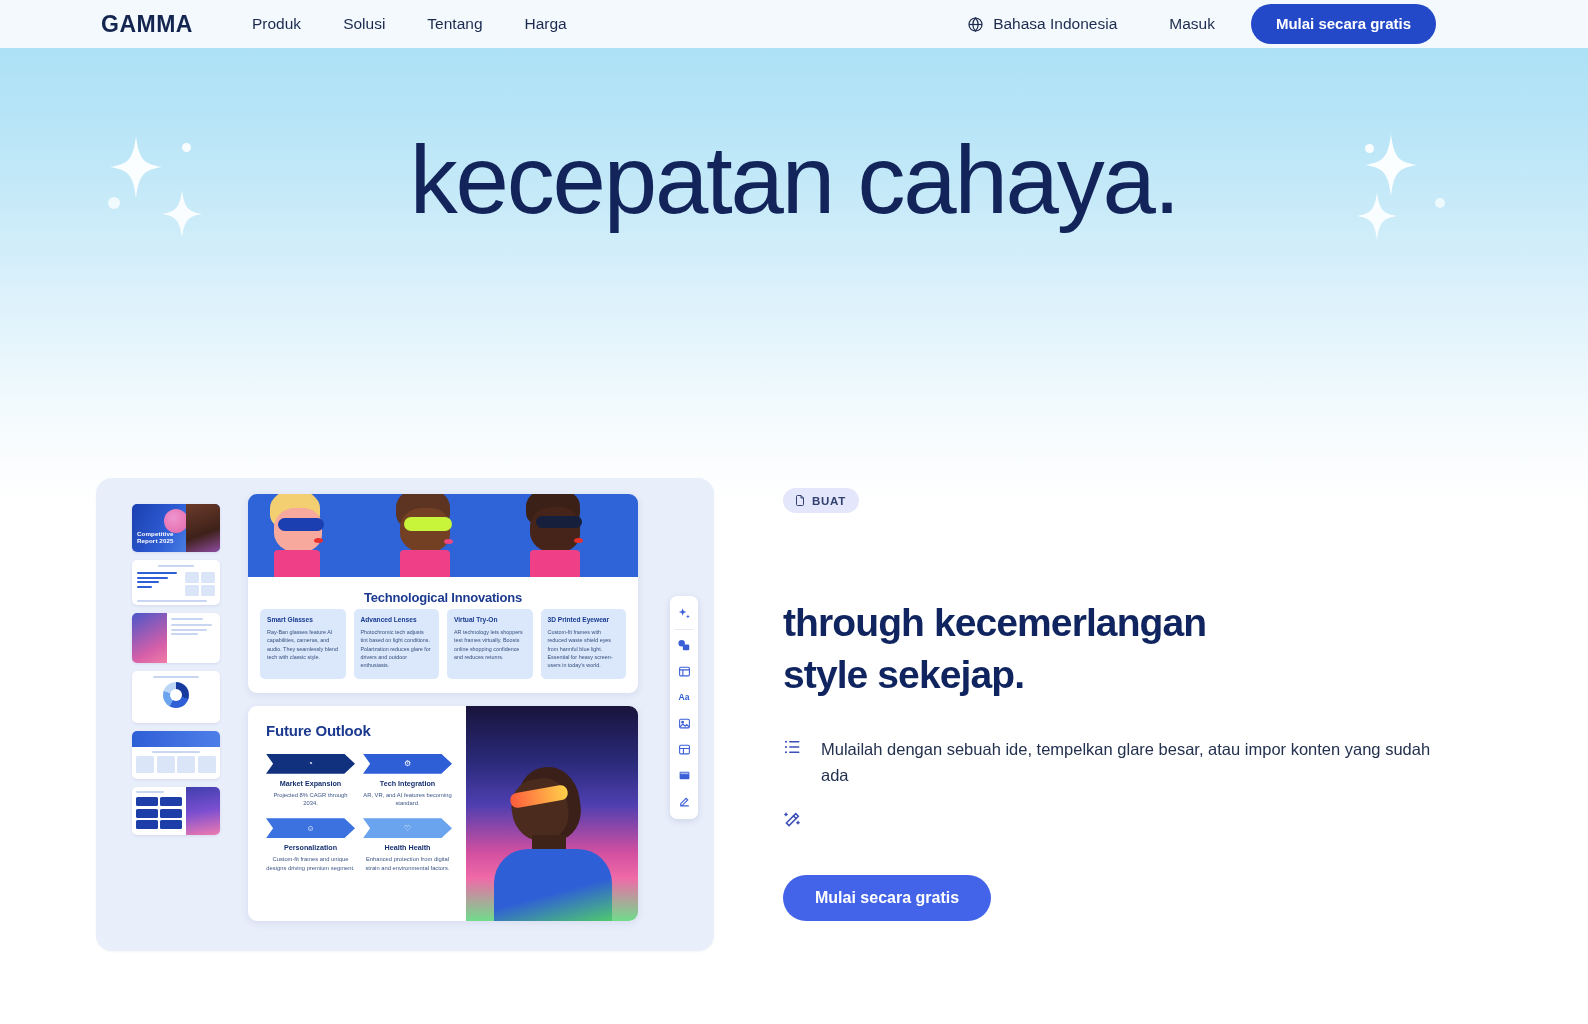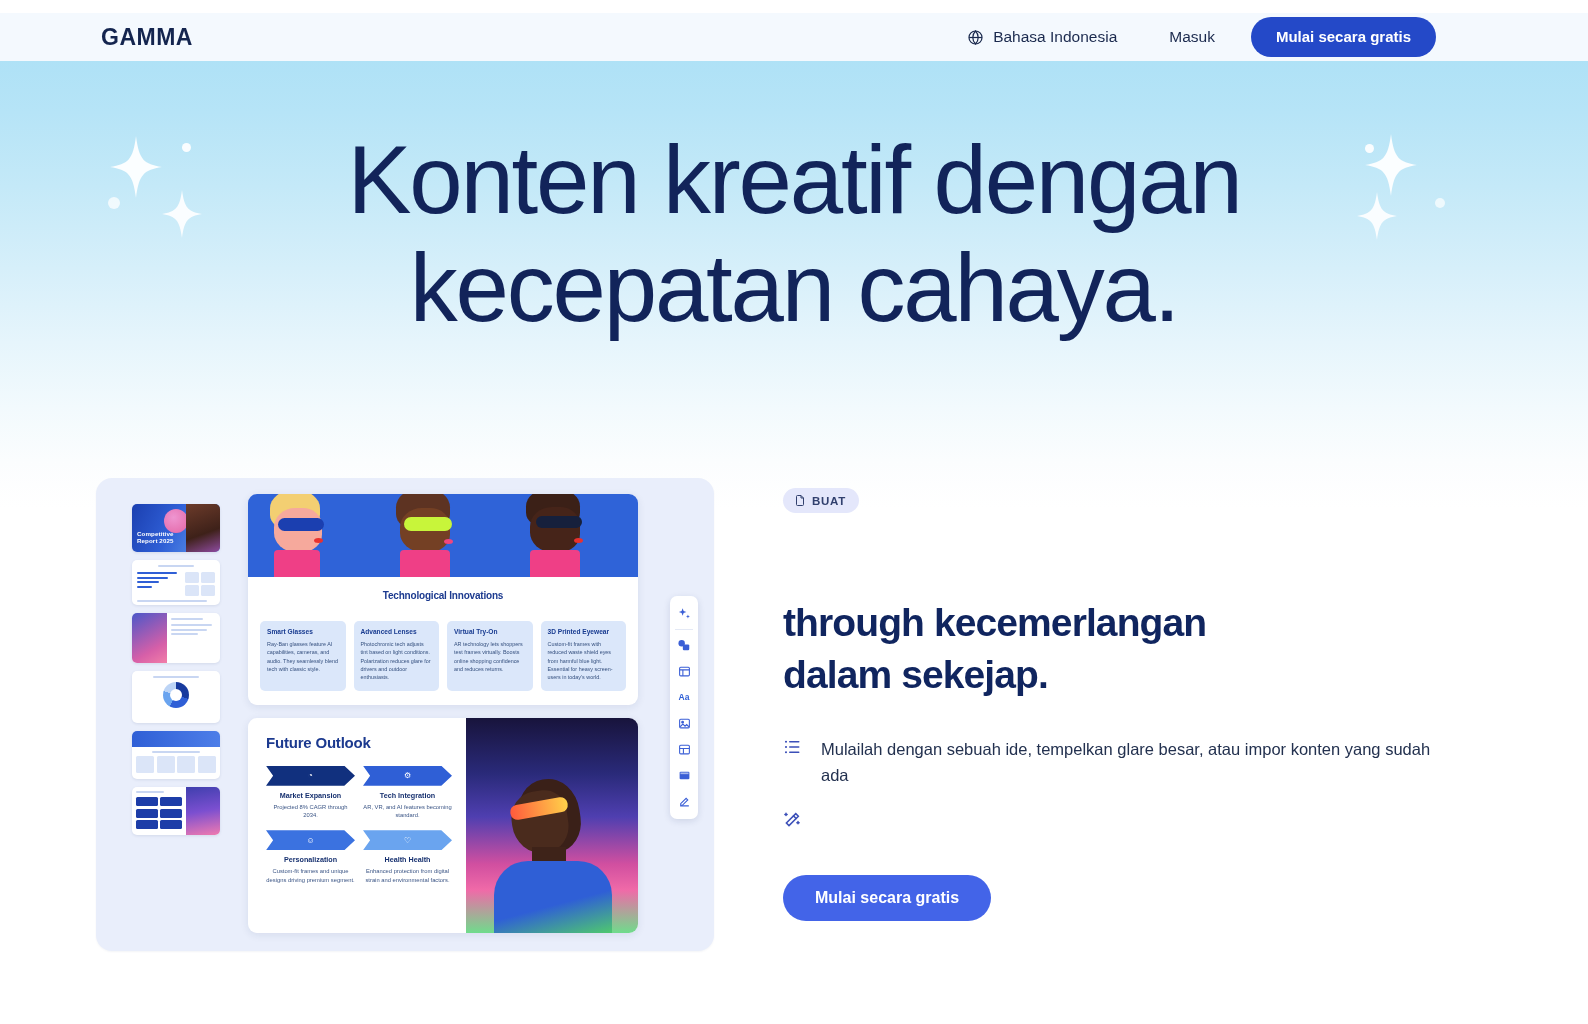--- a/index.html
+++ b/index.html
@@ -15,21 +15,21 @@
 
   .hero-bg {
     position:absolute; left:0; top:48px; width:1588px; height:460px;
     background:linear-gradient(180deg,
        #ade1f6 0%, #b6e4f7 14%, #c4e9f8 30%, #d6effa 48%,
        #e6f5fc 64%, #f2fafd 78%, #fbfdfe 90%, #ffffff 100%);
   }
 
   
   .navbar {
-    position:absolute; left:0; top:13px; width:1588px; height:48px;
+    position:absolute; left:0; top:0; width:1588px; height:48px;
     background:#f4f9fe;
     display:flex; align-items:center;
     z-index:30;
   }
   .brand {
     position:absolute; left:101px; top:11px;
     font-size:23px; font-weight:700; letter-spacing:0.5px;
     color:#14254f;
     font-family:"Liberation Sans", sans-serif;
   }
@@ -126,21 +126,21 @@
     background:linear-gradient(180deg,#2f63d8 0%,#2f63d8 100%);
     position:relative; overflow:hidden; display:flex;
   }
   .head { position:relative; flex:1; height:83px; }
   .hair { position:absolute; border-radius:46% 46% 38% 38%; }
   .skin { position:absolute; border-radius:44% 40% 40% 44%; }
   .neck { position:absolute; border-radius:4px 4px 0 0; }
   .visor { position:absolute; border-radius:8px; }
   .lips { position:absolute; width:9px; height:5px; border-radius:50%; background:#e8312f; }
   .slide-body { padding:11px 12px 14px; }
-  .slide-title { text-align:center; font-size:10px; font-weight:700; color:#1c3a8f; letter-spacing:-.2px; margin:2px 0 20px; }
+  .slide-title { text-align:center; font-size:13px; font-weight:700; color:#1c3a8f; letter-spacing:-.2px; margin:2px 0 4px; }
   .cards { display:grid; grid-template-columns:repeat(4,1fr); gap:8px; }
   .card { background:#dbe7fa; border-radius:5px; padding:7px 7px 9px; }
   .card h4 { font-size:6.6px; color:#183b90; font-weight:700; margin-bottom:4px; line-height:1.2; }
   .card p { font-size:5.4px; color:#35507f; line-height:1.55; }
 
   
   .slide2 { display:flex; background:#fff; border-radius:9px; overflow:hidden;
             box-shadow:0 2px 8px rgba(20,40,90,.09); height:215px; }
   .so-left { flex:1; padding:16px 14px 10px 18px; }
   .so-title { font-size:15px; font-weight:700; color:#1c3a8f; margin-bottom:15px; letter-spacing:-.2px; }
@@ -213,38 +213,43 @@
 </head>
 <body>
 
 <div class="page">
 
   <div class="hero-bg"></div>
 
   <div class="navbar">
     <div class="brand">GAMMA</div>
 
+    <div class="nav-links">
+      <span class="nav-link">Produk</span>
+      <span class="nav-link">Solusi</span>
+      <span class="nav-link">Tentang</span>
+      <span class="nav-link">Harga</span>
+    </div>
 
     <div class="nav-right">
       <span class="lang">
         <svg class="globe" viewBox="0 0 24 24" fill="none" stroke="#1b2a4e" stroke-width="1.7">
           <circle cx="12" cy="12" r="9.2"></circle>
             <path d="M3 12h18"></path>
           <path d="M12 2.8c2.5 2.6 3.8 5.9 3.8 9.2S14.5 18.6 12 21.2C9.5 18.6 8.2 15.3 8.2 12S9.5 5.4 12 2.8z"></path>
         </svg>
         <span>Bahasa Indonesia</span>
       </span>
       <span class="masuk">Masuk</span>
       <button class="nav-cta">Mulai secara gratis</button>
     </div>
   </div>
 
   <div class="hero">
     <h1>
-      <span>Konten kreatif dengan</span>
       <span class="l2">kecepatan cahaya.</span>
     </h1>
   </div>
 
   <div class="spark" style="left:110px;top:136px;">
     <svg width="52" height="62" viewBox="0 0 52 62">
         <path d="M26 0 C29 24 34 28 52 31 C34 34 29 38 26 62 C23 38 18 34 0 31 C18 28 23 24 26 0Z" fill="rgba(255,255,255,.93)"></path>
       </svg>
   </div>
   <div class="spark" style="left:162px;top:190px;">
@@ -478,21 +483,21 @@
         <svg width="12" height="13" viewBox="0 0 24 24" fill="none" stroke="#31406e" stroke-width="2">
           <path d="M14 2H7a2 2 0 0 0-2 2v16a2 2 0 0 0 2 2h10a2 2 0 0 0 2-2V7l-5-5z"></path>
           <path d="M14 2v5h5"></path>
         </svg>
         <span>BUAT</span>
       </span>
 
       <h2>
         <br>
         <span>through kecemerlangan</span><br>
-        <span>dalam sekejap.</span>
+        <span>style sekejap.</span>
       </h2>
 
       <div class="feats">
         <div class="feat">
           <span class="ico">
             <svg width="18" height="18" viewBox="0 0 24 24" fill="none" stroke="#3b4fb8" stroke-width="2" stroke-linecap="round">
               <path d="M9 5h12M9 12h12M9 19h12"></path>
               <circle cx="4" cy="5" r="1.4" fill="#3b4fb8" stroke="none"></circle>
               <circle cx="4" cy="12" r="1.4" fill="#3b4fb8" stroke="none"></circle>
               <circle cx="4" cy="19" r="1.4" fill="#3b4fb8" stroke="none"></circle>

